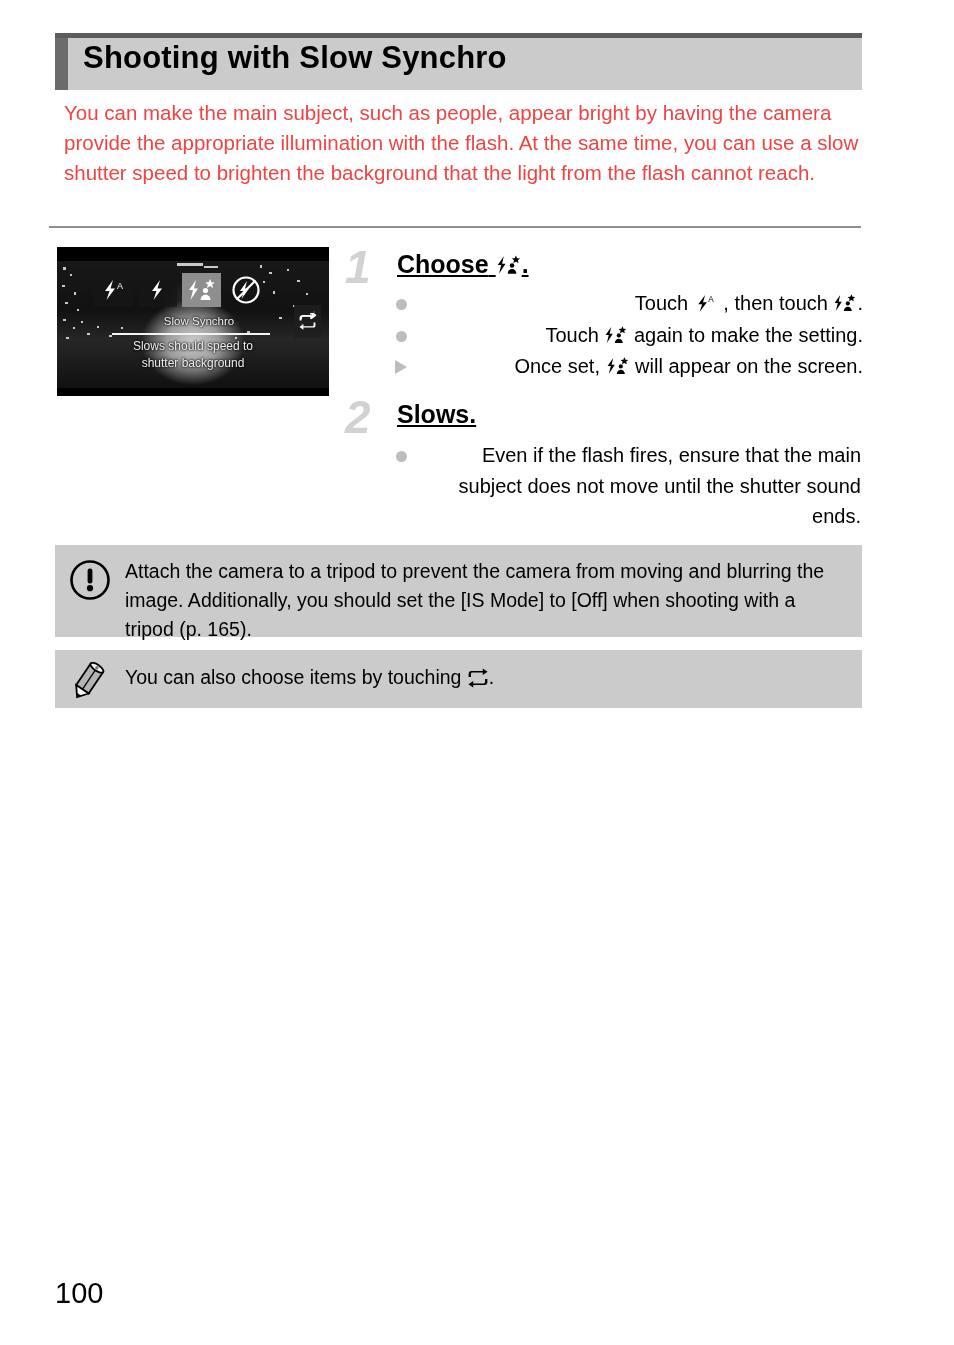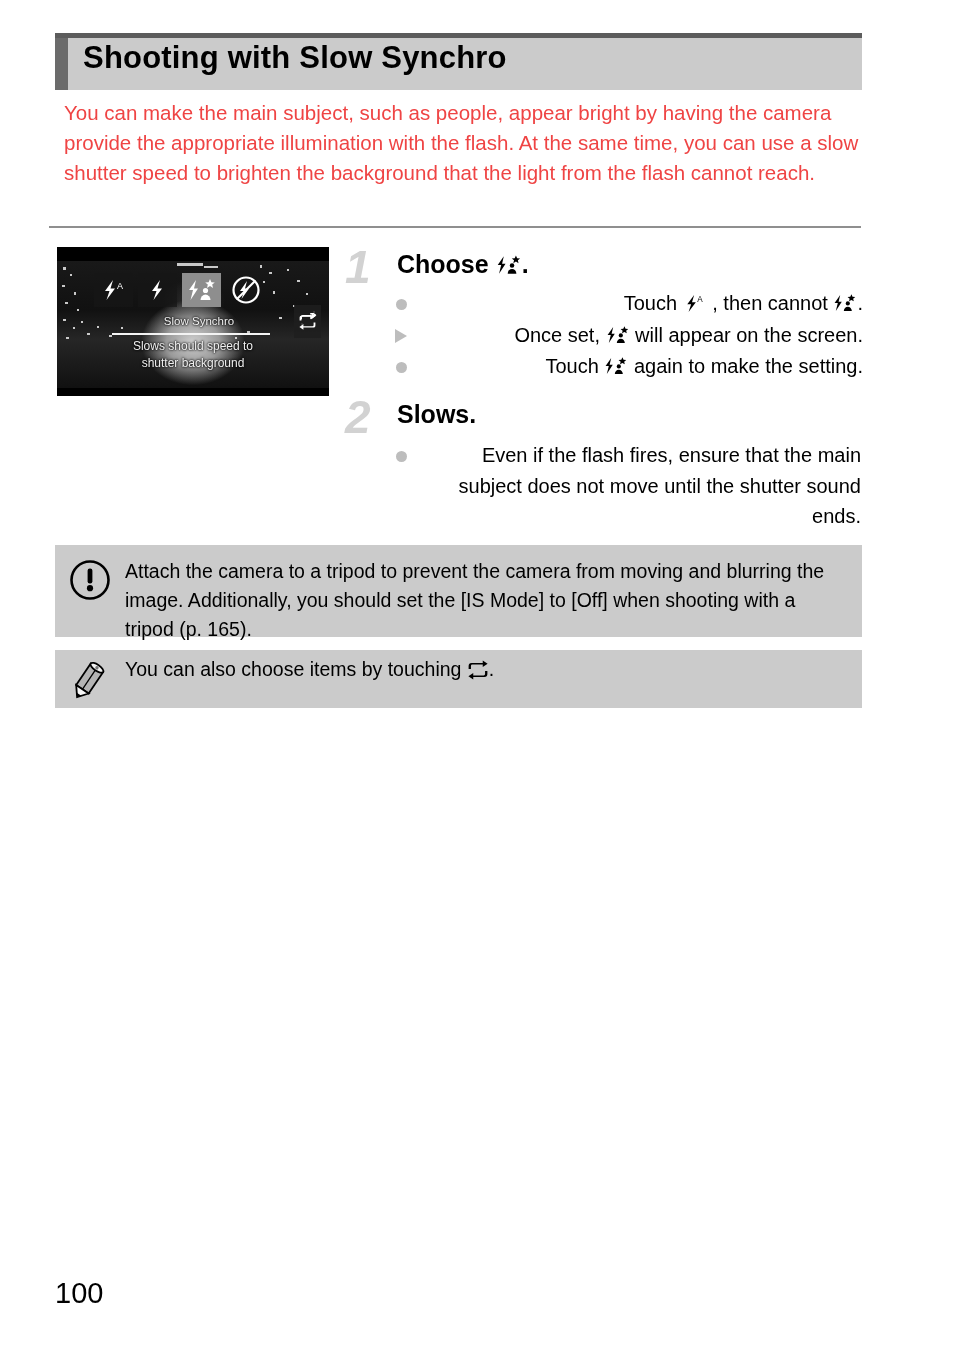--- a/index.html
+++ b/index.html
@@ -186,20 +186,21 @@
     top: -6px;
     left: 0;
   }
   .step-head {
     position: absolute;
     left: 52px;
     top: 0px;
     font-size: 25px;
     font-weight: bold;
     white-space: nowrap;
+    text-decoration: underline;
   }
   .step-items {
     position: absolute;
     left: 48px;
     top: 38px;
     width: 470px;
   }
   .step-item {
     position: relative;
     padding-left: 28px;
@@ -368,46 +369,46 @@
       <path d="M13.5 22 a5 5.4 0 0 1 10 0 Z" fill="#000"></path>
     </svg><span>.</span>
   </div>
   <div class="step-items">
 
     <div class="step-item">
       <span class="bullet-dot"></span>
       <span>Touch </span><svg class="inline-ico" width="24" height="19" viewBox="0 0 28 22">
         <path d="M13 1 L5 12 L9.5 12 L6.5 21 L15 9.5 L10.5 9.5 Z" fill="#000"></path>
         <text x="16.5" y="9.5" font-family="Liberation Sans, sans-serif" font-size="9.5" fill="#000">A</text>
-      </svg><span> , then cannot </span><svg class="inline-ico" width="24" height="20" viewBox="0 0 30 24">
+      </svg><span> , then touch </span><svg class="inline-ico" width="24" height="20" viewBox="0 0 30 24">
         <path d="M9 2 L2 12 L6 12 L3.5 22 L11 10.5 L7 10.5 Z" fill="#000"></path>
         <polygon points="23,1 24.4,4.2 27.8,4.4 25.2,6.6 26,9.9 23,8.1 20,9.9 20.8,6.6 18.2,4.4 21.6,4.2" fill="#000"></polygon>
         <circle cx="18.5" cy="12.5" r="2.6" fill="#000"></circle>
         <path d="M13.5 22 a5 5.4 0 0 1 10 0 Z" fill="#000"></path>
       </svg><span>.</span>
+    </div>
+
+    <div class="step-item">
+      <span class="bullet-dot"></span>
+      <span>Touch </span><svg class="inline-ico" width="24" height="20" viewBox="0 0 30 24">
+        <path d="M9 2 L2 12 L6 12 L3.5 22 L11 10.5 L7 10.5 Z" fill="#000"></path>
+        <polygon points="23,1 24.4,4.2 27.8,4.4 25.2,6.6 26,9.9 23,8.1 20,9.9 20.8,6.6 18.2,4.4 21.6,4.2" fill="#000"></polygon>
+        <circle cx="18.5" cy="12.5" r="2.6" fill="#000"></circle>
+        <path d="M13.5 22 a5 5.4 0 0 1 10 0 Z" fill="#000"></path>
+      </svg><span> again to make the setting.</span>
     </div>
 
     <div class="step-item">
       <span class="bullet-tri"></span>
       <span>Once set, </span><svg class="inline-ico" width="24" height="20" viewBox="0 0 30 24">
         <path d="M9 2 L2 12 L6 12 L3.5 22 L11 10.5 L7 10.5 Z" fill="#000"></path>
         <polygon points="23,1 24.4,4.2 27.8,4.4 25.2,6.6 26,9.9 23,8.1 20,9.9 20.8,6.6 18.2,4.4 21.6,4.2" fill="#000"></polygon>
         <circle cx="18.5" cy="12.5" r="2.6" fill="#000"></circle>
         <path d="M13.5 22 a5 5.4 0 0 1 10 0 Z" fill="#000"></path>
       </svg><span> will appear on the screen.</span>
-    </div>
-
-    <div class="step-item">
-      <span class="bullet-dot"></span>
-      <span>Touch </span><svg class="inline-ico" width="24" height="20" viewBox="0 0 30 24">
-        <path d="M9 2 L2 12 L6 12 L3.5 22 L11 10.5 L7 10.5 Z" fill="#000"></path>
-        <polygon points="23,1 24.4,4.2 27.8,4.4 25.2,6.6 26,9.9 23,8.1 20,9.9 20.8,6.6 18.2,4.4 21.6,4.2" fill="#000"></polygon>
-        <circle cx="18.5" cy="12.5" r="2.6" fill="#000"></circle>
-        <path d="M13.5 22 a5 5.4 0 0 1 10 0 Z" fill="#000"></path>
-      </svg><span> again to make the setting.</span>
     </div>
 
   </div>
 </div>
 
 <div class="step" style="left:345px; top:400px; width:520px;">
   <div class="step-num">2</div>
   <div class="step-head">Slows.</div>
   <div class="step-items" style="top:40px; width:468px;">
     <div class="step-item">
@@ -434,21 +435,21 @@
       <g transform="rotate(34 21 22)">
         <rect x="13.5" y="6" width="15" height="26" fill="#b4b4b4" stroke="#000" stroke-width="1.8"></rect>
         <line x1="21" y1="6" x2="21" y2="32" stroke="#000" stroke-width="1.3"></line>
         <ellipse cx="21" cy="6" rx="7.5" ry="3.1" fill="#f2f2f2" stroke="#000" stroke-width="1.8"></ellipse>
         <circle cx="21" cy="6" r="1.7" fill="#777"></circle>
         <path d="M13.5 32 L21 41.5 L28.5 32 Z" fill="#f7f7f7" stroke="#000" stroke-width="1.8"></path>
         <path d="M18.2 38 L21 41.5 L23.8 38 Z" fill="#000"></path>
       </g>
     </svg>
   </div>
-  <div class="box-text" style="padding-top:5px;padding-bottom:13px;">
+  <div class="box-text" style="padding-top:13px;padding-bottom:13px;">
     <span>You can also choose items by touching </span><svg class="inline-ico" style="vertical-align:-4px" width="22" height="20" viewBox="0 0 19 17">
       <path d="M4 2.4 H13.6 V0.3 L17.8 3.1 L13.6 5.9 V3.8 H4.6 a1.2 1.2 0 0 0 -1.2 1.2 V7.6 H1.4 V5 A2.6 2.6 0 0 1 4 2.4 Z" fill="#000"></path>
       <path d="M15 14.6 H5.4 V16.7 L1.2 13.9 L5.4 11.1 V13.2 H14.4 a1.2 1.2 0 0 0 1.2 -1.2 V9.4 H17.6 V12 A2.6 2.6 0 0 1 15 14.6 Z" fill="#000"></path>
     </svg><span>.</span>
   </div>
 </div>
 
 <div class="pageno">100</div>
 
 </body></html>

